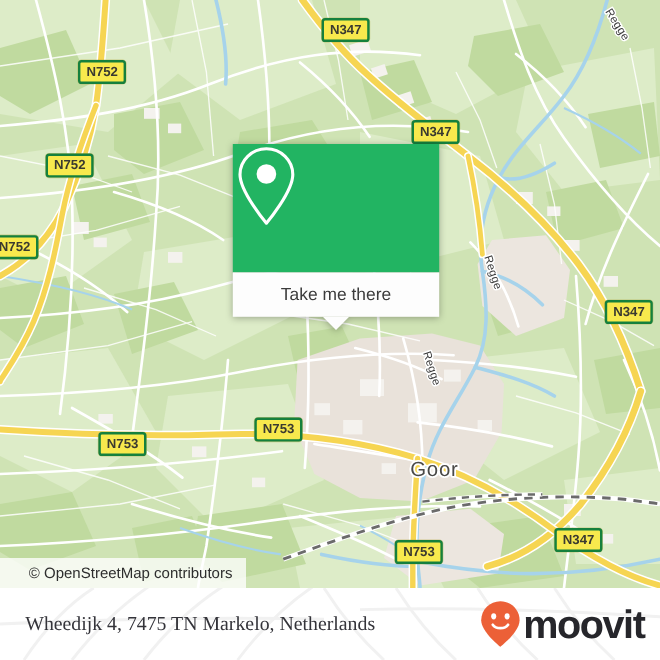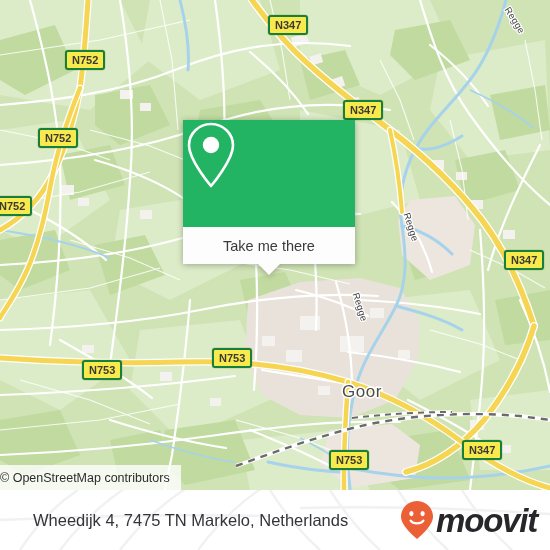--- a/index.html
+++ b/index.html
@@ -75,21 +75,21 @@
     height: 20px;
     padding: 0 5px;
     text-align: center;
     white-space: nowrap;
     box-shadow: 0 0 0 0.5px rgba(180,170,60,.5);
   }
 
   
   #popup {
     position: absolute;
-    left: 183px;
+    left: 194px;
     top: 120px;
     width: 172px;
     filter: drop-shadow(0 1px 3px rgba(0,0,0,0.30));
   }
   #popup-head {
     width: 172px;
     height: 107px;
     background: #22b462;
     display: flex;
     align-items: center;
@@ -123,21 +123,21 @@
 
   
   #attribution {
     position: absolute;
     left: 0;
     top: 465px;
     height: 25px;
     background: rgba(255,255,255,0.78);
     display: flex;
     align-items: center;
-    padding: 0 11px 0 0;
+    padding: 0 11px 0 24px;
     font-family: "Liberation Sans", sans-serif;
     font-size: 12.5px;
     color: #2d2d2d;
     white-space: nowrap;
   }
 
   
   #bottombar {
     position: absolute;
     left: 0;
@@ -151,35 +151,33 @@
     position: absolute;
     left: 0;
     top: 0;
     opacity: 1;
   }
   #address {
     position: absolute;
     left: 21px;
     top: 50%;
     transform: translateY(-50%);
-    font-family: Liberation Sans, sans-serif;
+    font-family: Liberation Serif, serif;
     font-size: 16.5px;
     color: #34343a;
     white-space: nowrap;
-    margin-left: 12px;
   }
   #brand {
     position: absolute;
     right: 13px;
     top: 50%;
     transform: translateY(-50%);
     display: flex;
     align-items: center;
     gap: 2px;
-    font-style: italic;
   }
   #brand-word {
     font-family: "Liberation Sans", sans-serif;
     font-size: 33px;
     font-weight: bold;
     color: #26262b;
     letter-spacing: -1.2px;
     line-height: 1;
   }
 </style>

